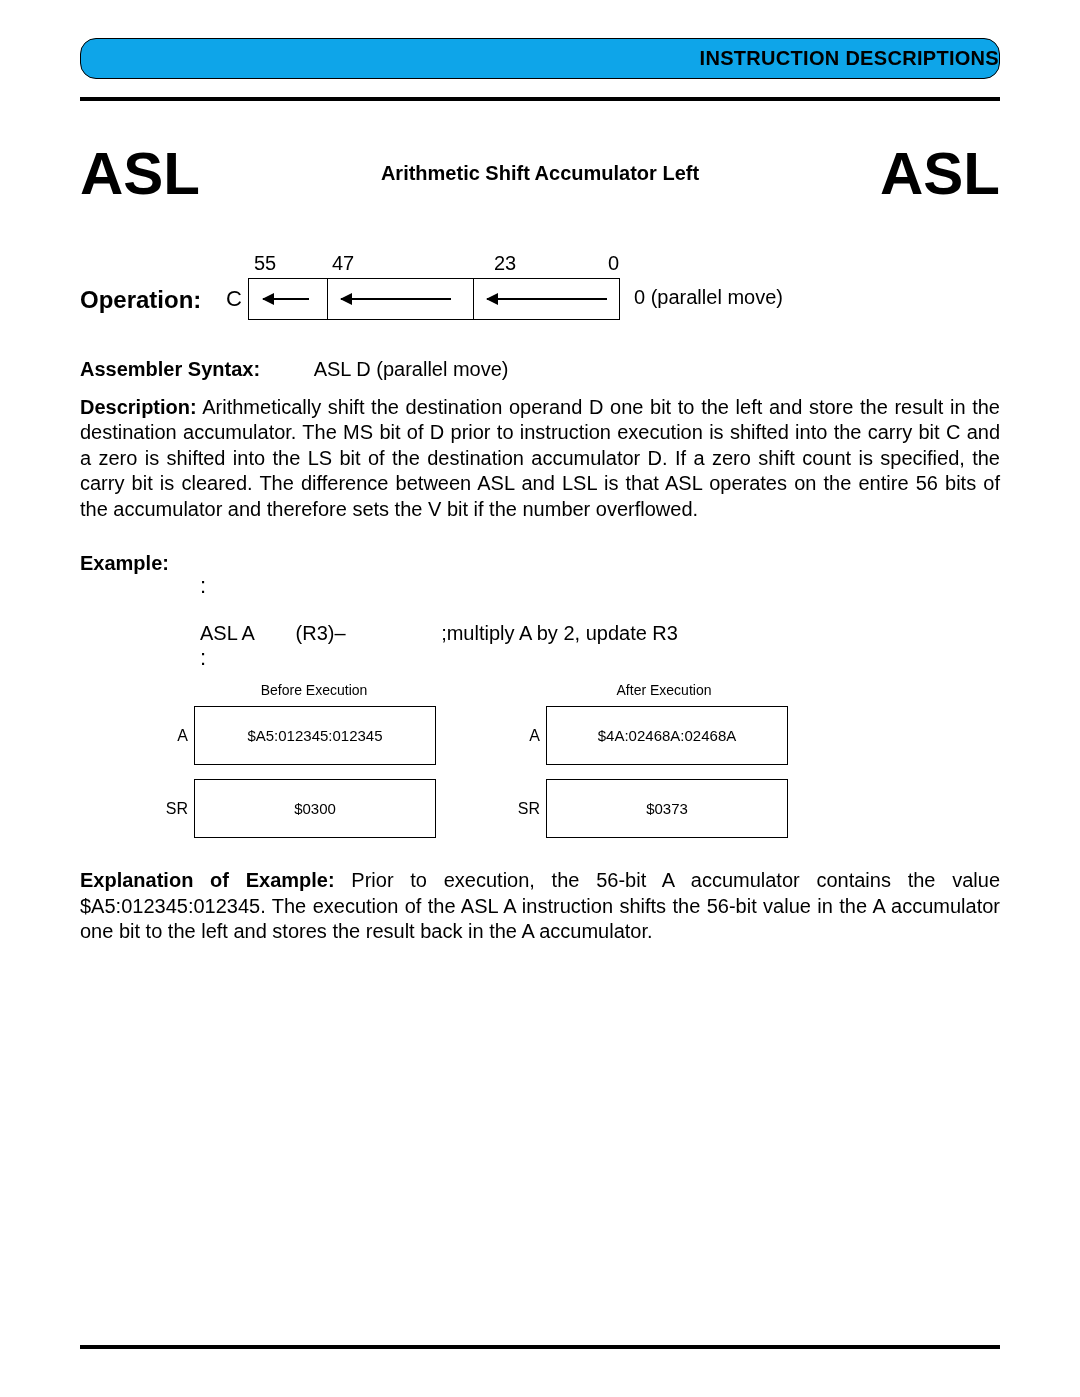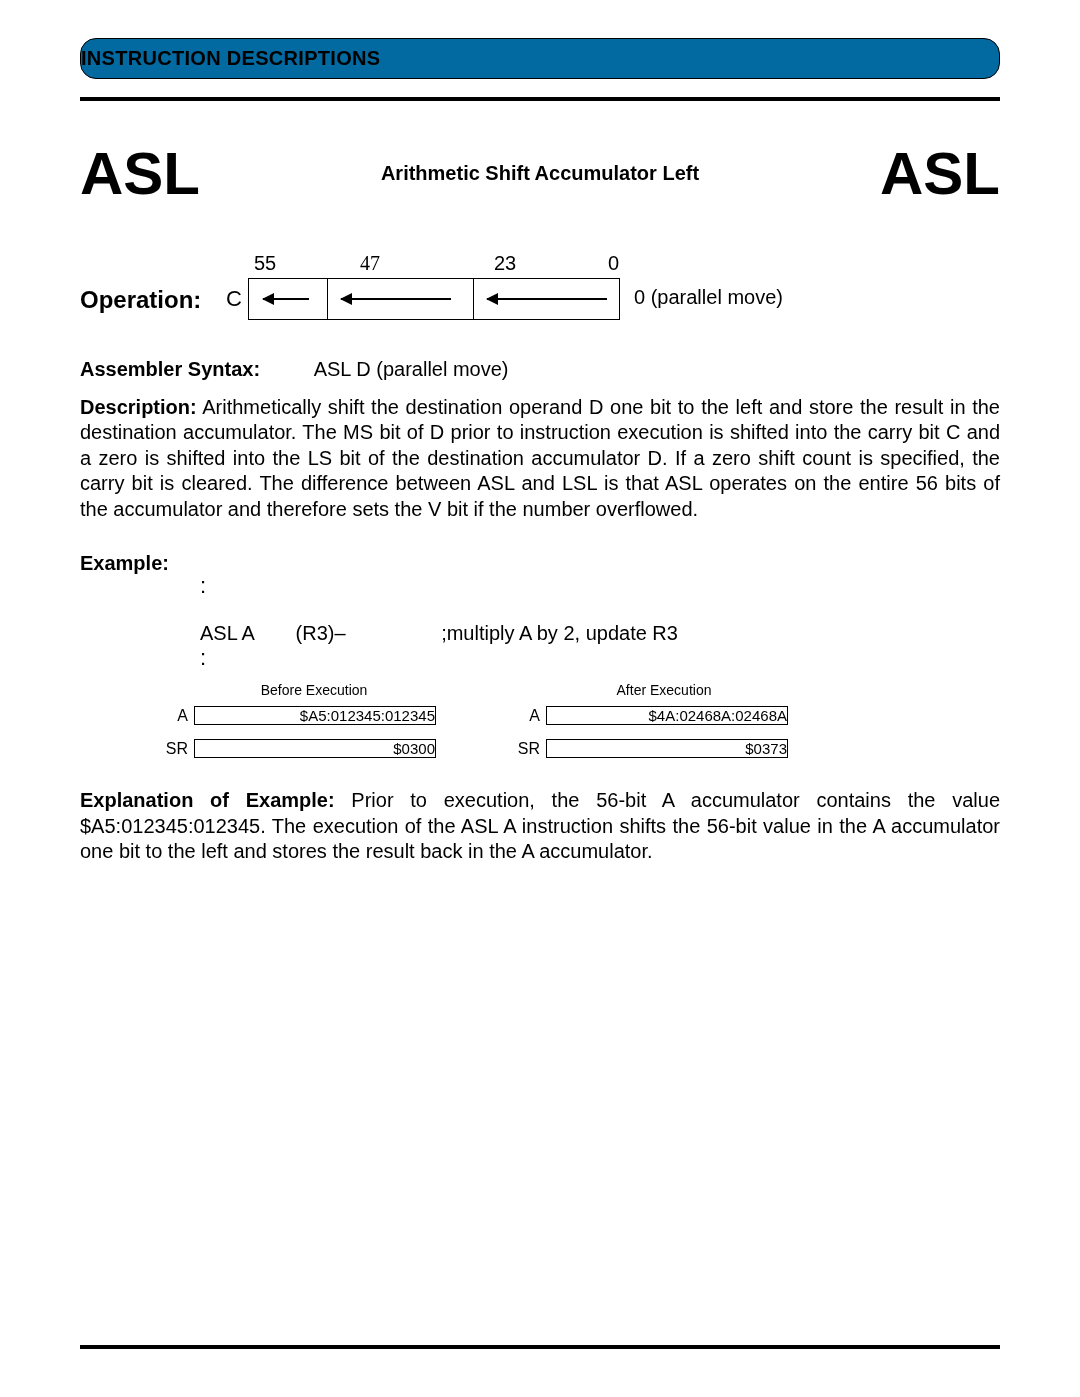--- a/index.html
+++ b/index.html
@@ -13,22 +13,22 @@
   .page {
     width: 1080px;
     height: 1397px;
     box-sizing: border-box;
     padding: 38px 80px 40px 80px;
     position: relative;
   }
   .header-box {
     border: 1.5px solid #000;
     border-radius: 16px;
-    background: #0369a1;
-    text-align: left;
+    background: #0ea5e9;
+    text-align: right;
     font-weight: bold;
     font-size: 20px;
     padding: 8px 0 8px 0;
     margin-bottom: 18px;
     letter-spacing: 0.3px;
   }
   .rule {
     border: none;
     border-top: 4px solid #000;
     margin: 0 0 38px 0;
@@ -140,22 +140,22 @@
   }
   .exec-label {
     width: 48px;
     text-align: right;
     font-size: 16px;
     padding-right: 6px;
   }
   .exec-cell {
     border: 1.2px solid #000;
     font-size: 15px;
-    text-align: right;
-    padding: 0 0;
+    text-align: center;
+    padding: 20px 0;
     width: 240px;
   }
   .exec-gap {
     width: 56px;
   }
   .explain-block {
     margin-top: 30px;
   }
   .explain-block p {
     margin: 0;
@@ -195,21 +195,21 @@
     <span class="mnemonic">ASL</span>
     <span class="title-desc">Arithmetic Shift Accumulator Left</span>
     <span class="mnemonic">ASL</span>
   </div>
 
   <div class="op-block">
     <span class="op-label">Operation:</span>
     <span class="op-c">C</span>
 
     <span class="bit-labels" style="left:174px;">55</span>
-    <span class="bit-labels" style="left:280px;font-family:Liberation Serif, serif;">47</span>
+    <span class="bit-labels" style="left:252px;">47</span>
     <span class="bit-labels" style="left:414px;">23</span>
     <span class="bit-labels" style="left:528px;">0</span>
 
     <div class="op-box">
       <div class="sep1"></div>
       <div class="sep2"></div>
       <div class="op-arrow" style="left:14px; width:46px;"></div>
       <div class="op-arrow" style="left:92px; width:110px;"></div>
       <div class="op-arrow" style="left:238px; width:120px;"></div>
     </div>

